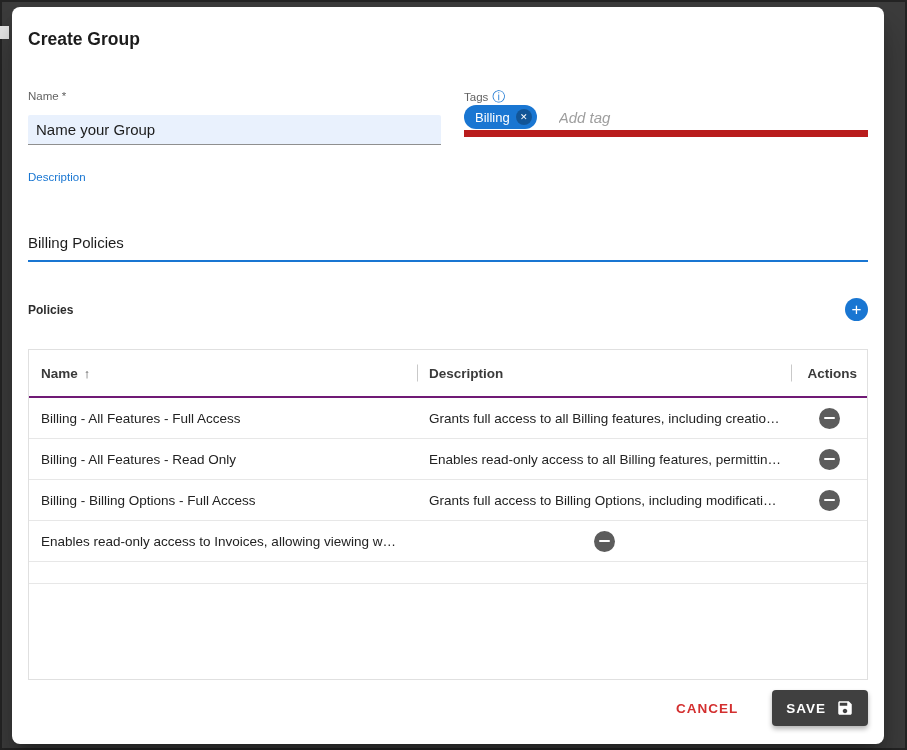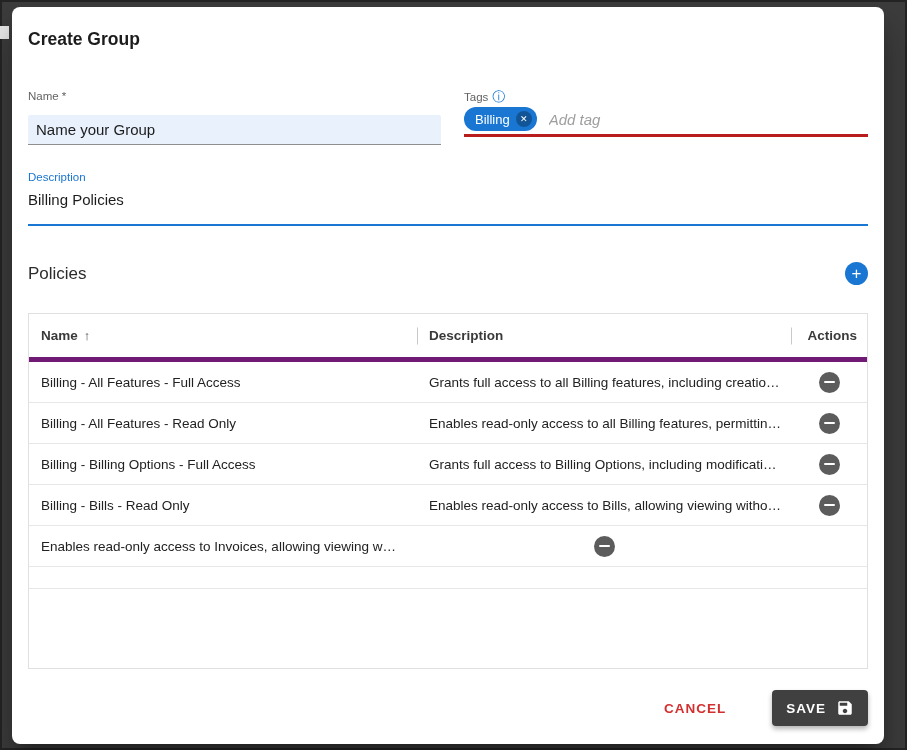--- a/index.html
+++ b/index.html
@@ -37,22 +37,22 @@
     font-size:15px; color:#1c1c1c; padding:0 8px;
     font-family:inherit; outline:none;margin-top:9px;
   }
 
   .tags-field { flex:1; }
   .tags-label-row { display:flex; align-items:center; gap:4px; margin-bottom:4px; }
   .tags-label-row .field-label { margin-bottom:0; }
   .info-icon { color:#1976d2; font-size:13px; line-height:1; cursor:pointer; }
 
   .tags-box {
-    height:30px; border-bottom:3px solid #b91c1c;
-    display:flex; align-items:center; gap:12px; padding-bottom:3px;
+    height:30px; border-bottom:7px solid #b91c1c;
+    display:flex; align-items:center; gap:22px; padding-bottom:3px;
   }
   .chip {
     background:#1976d2; color:#fff; font-size:13px;
     height:24px; border-radius:12px;
     padding:0 5px 0 11px;
     display:inline-flex; align-items:center; gap:6px;
     cursor:pointer; white-space:nowrap;
   }
   .chip-x {
     width:16px; height:16px; border-radius:50%;
@@ -60,46 +60,46 @@
     font-size:9px; line-height:1;
     display:flex; align-items:center; justify-content:center;
     cursor:pointer;
   }
   .tag-input { border:none; outline:none; flex:1; font-size:15px; color:#444; font-family:inherit; min-width:40px;font-style:italic; }
   .tag-input::placeholder { color:#9e9e9e; }
 
   .desc-field { margin-top:26px; }
   .desc-input {
     width:100%; border:none; border-bottom:2px solid #1976d2;
-    font-size:15px; color:#1c1c1c; padding:4px 0 16px 0;
-    font-family:inherit; outline:none;
+    font-size:15px; color:#1c1c1c; padding:4px 0 9px 0;
+    font-family:inherit; outline:none;margin-top:43px;
   }
 
   .policies-header { margin-top:36px; display:flex; justify-content:space-between; align-items:center; }
-  .policies-heading { font-size:17px; font-weight:400; color:#2c2c2c; }
+  .policies-heading { font-size:12px; font-weight:700; color:#2c2c2c; }
   .add-btn {
     width:23px; height:23px; border-radius:50%;
     background:#1976d2; color:#fff; border:none;
     font-size:17px; line-height:21px; text-align:center;
     cursor:pointer; padding:0; font-family:inherit;
   }
 
   .ptable {
     margin-top:28px; height:356px;
     border:1px solid #e0e0e0;
     display:flex; flex-direction:column;
     overflow:hidden;
   }
   .thead, .trow {
     display:grid;
     grid-template-columns:388px 1fr 76px;
     align-items:center;
   }
   .thead {
-    height:48px; border-bottom:5px solid #701a75;
+    height:48px; border-bottom:2px solid #701a75;
     font-size:13.5px; font-weight:700; color:#3a3a3a;
   }
   .th { padding-left:12px; position:relative; height:100%; display:flex; align-items:center; gap:6px; }
   .th.divided::before {
     content:""; position:absolute; left:0; top:50%; transform:translateY(-50%);
     width:1px; height:17px; background:#c9c9c9;
   }
   .th.actions-col { justify-content:flex-end; padding-right:10px; }
   .sort-arrow { font-size:13px; color:#4a4a4a; font-weight:400; }
 
@@ -110,21 +110,21 @@
     width:21px; height:21px; border-radius:50%;
     background:#5c5c5c; border:none; cursor:pointer;
     display:flex; align-items:center; justify-content:center; padding:0;
   }
   .minus-bar { width:11px; height:2.5px; background:#fff; border-radius:1px; display:block; }
 
   .empty-row { height:22px; border-bottom:1px solid #e7e7e7; }
 
   .dialog-footer {
     margin-top:auto; padding:10px 0 6px 0;
-    display:flex; justify-content:flex-end; align-items:center; gap:42px;
+    display:flex; justify-content:flex-end; align-items:center; gap:30px;
   }
   .cancel-btn {
     background:none; border:none; color:#d32f2f;
     font-size:13.5px; font-weight:700; letter-spacing:1px;
     cursor:pointer; font-family:inherit; padding:8px 4px;
   }
   .save-btn {
     background:#404040; color:#fff; border:none; border-radius:4px;
     height:36px; padding:4px 14px;
     font-size:13.5px; font-weight:700; letter-spacing:1px;
@@ -212,29 +212,20 @@
     <div class="td">Billing - Billing Options - Full Access</div>
     <div class="td">Grants full access to Billing Options, including modificati…</div>
     <div class="td actions-cell">
       <button class="minus-btn">
         <span class="minus-bar"></span>
       </button>
     </div>
   </div>
 
 
-  <div class="trow">
-    <div class="td">Billing - Bills - Read Only</div>
-    <div class="td">Enables read-only access to Bills, allowing viewing witho…</div>
-    <div class="td actions-cell">
-      <button class="minus-btn">
-        <span class="minus-bar"></span>
-      </button>
-    </div>
-  </div>
 
   <div class="trow">
     <div class="td">Enables read-only access to Invoices, allowing viewing w…</div>
     <div class="td actions-cell">
       <button class="minus-btn">
         <span class="minus-bar"></span>
       </button>
     </div>
   </div>
 </div>

